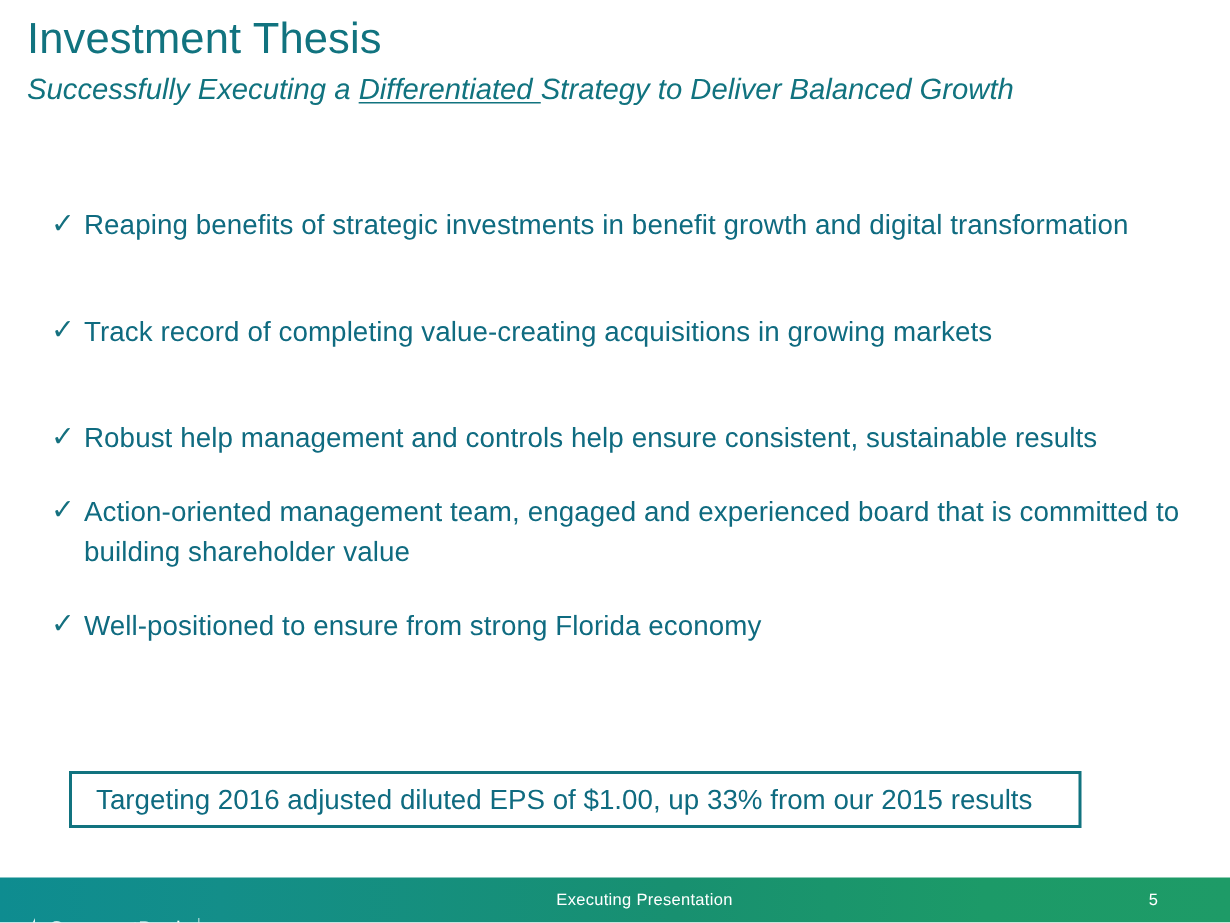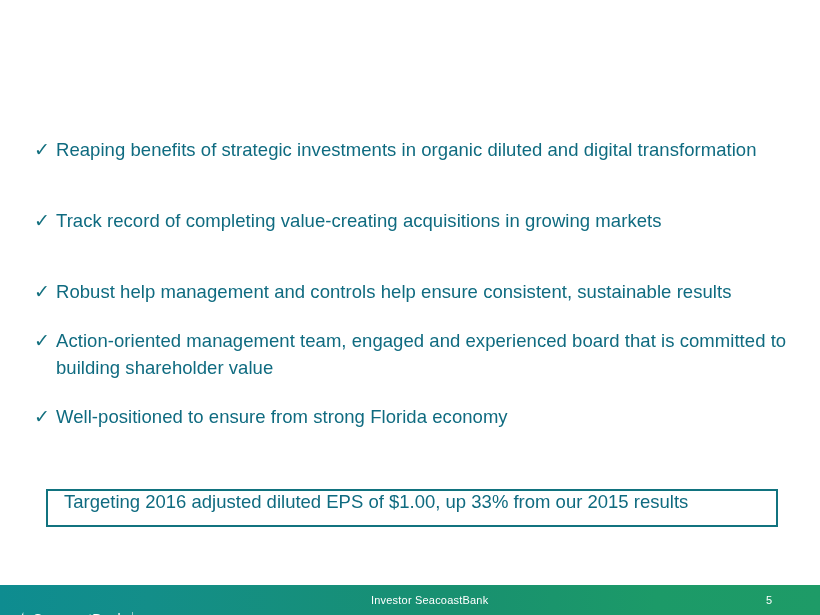--- a/index.html
+++ b/index.html
@@ -88,26 +88,27 @@
     font-weight: 400;
     color: #0F6B80;
     line-height: 27px;
     letter-spacing: 0.05px;
   }
 
   
   .callout {
     position: absolute;
     left: 46px;
-    top: 489px;
-    width: 732px;
+    top: 514px;
+    width: 675px;
     height: 38px;
     border: 2px solid #11737F;
     box-sizing: border-box;
     display: flex;
+    align-items: center;
     background: #ffffff;
   }
   .callout-text {
     font-family: "Liberation Sans", sans-serif;
     font-size: 18.5px;
     color: #0F6B80;
     padding-left: 16px;
     line-height: 1.2;
     white-space: nowrap;
   }
@@ -166,26 +167,32 @@
     font-family: "Liberation Sans", sans-serif;
     font-size: 11px;
     padding-right: 48px;
   }
 </style>
 </head>
 <body>
 
 <div class="slide">
 
+  <div class="header">
+    <h1 class="slide-title">Investment Thesis</h1>
+    <div class="slide-subtitle">
+      <span>Successfully Executing a </span><span class="sub-underline">Differentiated </span><span>Strategy to Deliver Balanced Growth</span>
+    </div>
+  </div>
 
   <div class="bullets">
 
     <div class="bullet gap-big">
       <span class="check-icon">✓</span>
-      <span class="bullet-text">Reaping benefits of strategic investments in organic diluted and digital transformation</span>
+      <span class="bullet-text">Reaping benefits of strategic investments in benefit growth and digital transformation</span>
     </div>
 
     <div class="bullet gap-big">
       <span class="check-icon">✓</span>
       <span class="bullet-text">Track record of completing value-creating acquisitions in growing markets</span>
     </div>
 
     <div class="bullet">
       <span class="check-icon">✓</span>
       <span class="bullet-text">Robust help management and controls help ensure consistent, sustainable results</span>
@@ -210,17 +217,17 @@
   <div class="footer">
     <div class="footer-left">
       <svg class="logo-mark" viewBox="0 0 32 32" aria-hidden="true">
         <path d="M20.5 2 L20.5 20 L12.5 20 Z" fill="#ffffff"></path>
         <path d="M3 21.5 C8 19.5, 14 19.5, 19 21 L18 24 C13 22.6, 8 22.6, 3.5 24.3 Z" fill="#ffffff"></path>
         <path d="M4 26 C9 24.2, 14 24.2, 18.5 25.6 L17.6 28.4 C13.4 27.2, 9 27.2, 4.8 28.6 Z" fill="#ffffff"></path>
       </svg>
       <span class="logo-text">SeacoastBank</span>
       <span class="logo-divider"></span>
     </div>
-    <div class="footer-center">Investor SeacoastBank</div>
+    <div class="footer-center">Executing Presentation</div>
     <div class="footer-page">5</div>
   </div>
 
 </div>
 
 </body></html>

